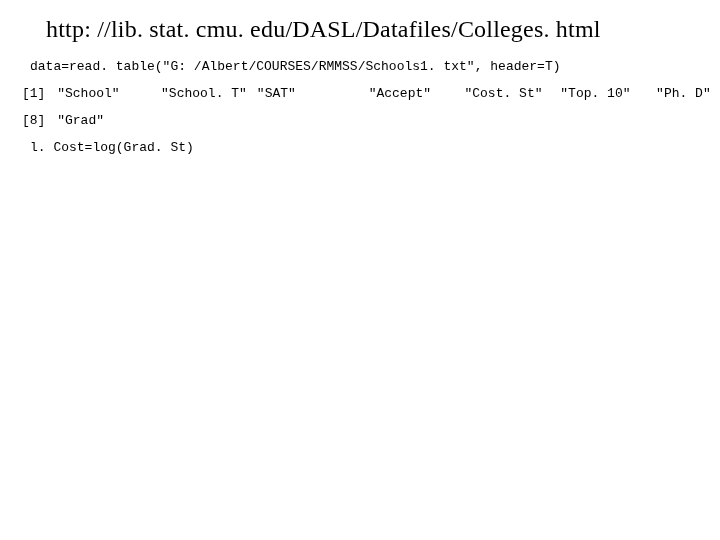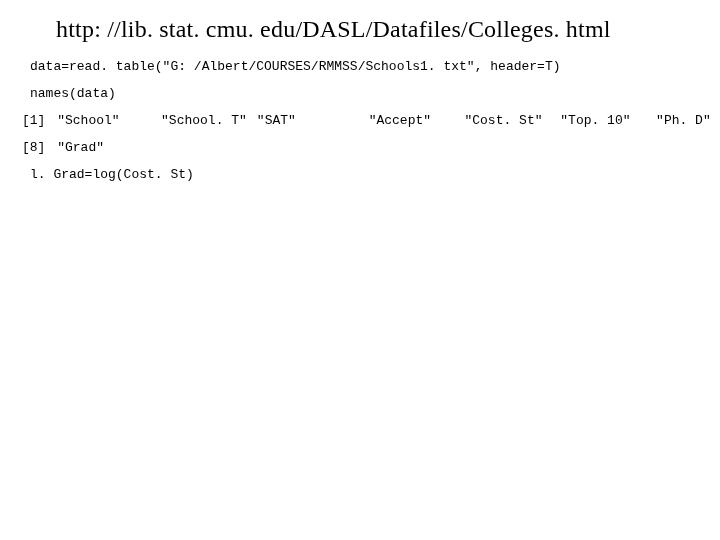--- a/index.html
+++ b/index.html
@@ -12,21 +12,21 @@
     color: #000;
   }
   .page {
     position: relative;
     width: 720px;
     height: 540px;
     box-sizing: border-box;
   }
   .title {
     position: absolute;
-    left: 56px;
+    left: 46px;
     top: 16px;
     font-size: 24px;
     letter-spacing: 0.2px;
   }
   .code-block {
     position: absolute;
     left: 30px;
     top: 60px;
     font-family: "Courier New", Courier, monospace;
     font-size: 13px;
@@ -58,34 +58,33 @@
 </head>
 <body>
 
 <div class="page">
 
   <div class="title">http: //lib. stat. cmu. edu/DASL/Datafiles/Colleges. html</div>
 
   <div class="code-block">
 
     <div class="code-line">data=read. table("G: /Albert/COURSES/RMMSS/Schools1. txt", header=T)</div>
-    <div class="code-line">names(data)</div>
 
     <div class="names-row">
       <span class="idx" style="margin-left:-8px; margin-right:4px;">[1]</span>
       <span class="col c0">"School"</span>
       <span class="col c1">"School. T"</span>
       <span class="col c2">"SAT"</span>
       <span class="col c3">"Accept"</span>
       <span class="col c4">"Cost. St"</span>
       <span class="col c5">"Top. 10"</span>
       <span class="col c6">"Ph. D"</span>
     </div>
 
     <div class="names-row">
       <span class="idx" style="margin-left:-8px; margin-right:4px;">[8]</span>
       <span class="col c0">"Grad"</span>
     </div>
 
-    <div class="code-line">l. Grad=log(Cost. St)</div>
+    <div class="code-line">l. Cost=log(Grad. St)</div>
 
   </div>
 </div>
 
 </body></html>

